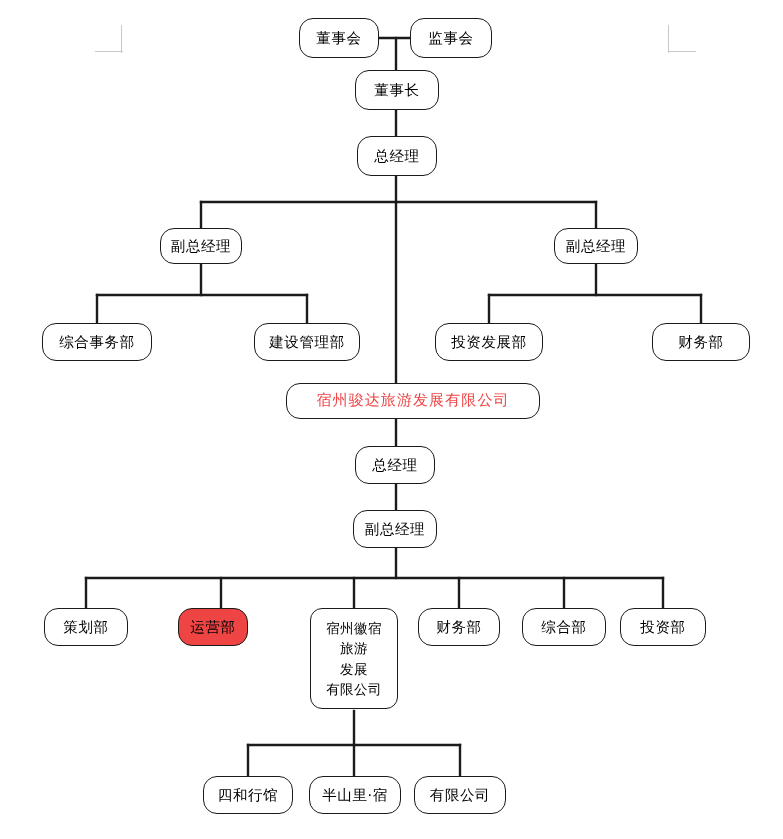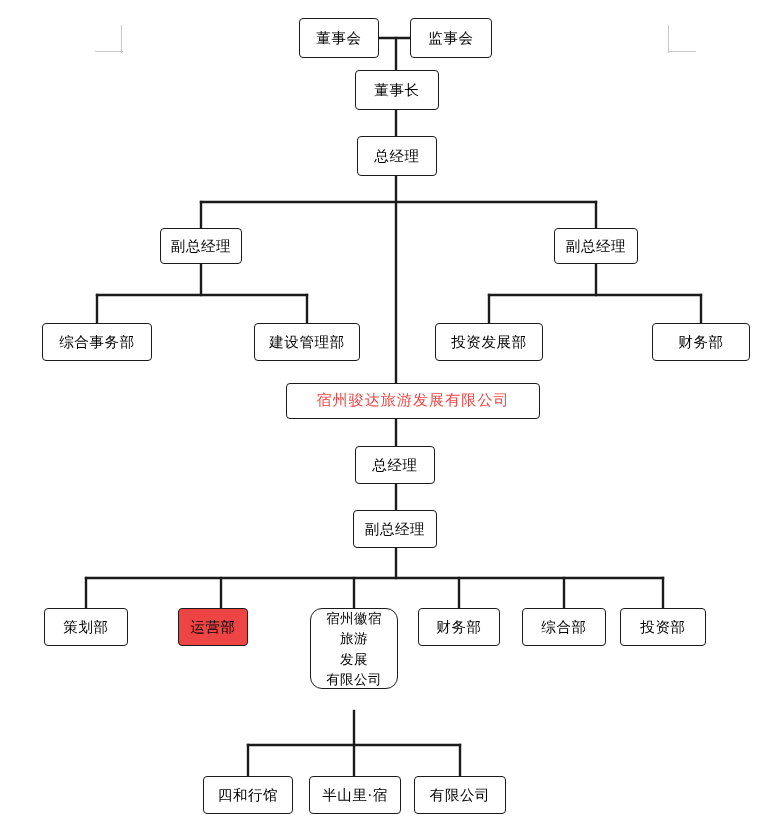--- a/index.html
+++ b/index.html
@@ -22,21 +22,21 @@
     position: absolute;
     left: 0;
     top: 0;
     width: 783px;
     height: 839px;
   }
   .node {
     position: absolute;
     box-sizing: border-box;
     border: 1.6px solid #1b1b1b;
-    border-radius: 4px;
+    border-radius: 14px;
     background: #ffffff;
     color: #000000;
     display: flex;
     align-items: center;
     justify-content: center;
     text-align: center;
     font-size: 14.5px;
     line-height: 1.42;
     letter-spacing: 0.6px;
     white-space: pre-line;
@@ -126,21 +126,21 @@
       <div class="node" style="left: 554px; top: 228px; width: 84px; height: 36px; border-color: rgb(27, 27, 27); background: rgb(255, 255, 255); color: rgb(0, 0, 0);">副总经理</div>
       <div class="node" style="left: 42px; top: 323px; width: 110px; height: 38px; border-color: rgb(27, 27, 27); background: rgb(255, 255, 255); color: rgb(0, 0, 0);">综合事务部</div>
       <div class="node" style="left: 254px; top: 323px; width: 106px; height: 38px; border-color: rgb(27, 27, 27); background: rgb(255, 255, 255); color: rgb(0, 0, 0);">建设管理部</div>
       <div class="node" style="left: 435px; top: 323px; width: 108px; height: 38px; border-color: rgb(27, 27, 27); background: rgb(255, 255, 255); color: rgb(0, 0, 0);">投资发展部</div>
       <div class="node" style="left: 652px; top: 323px; width: 98px; height: 38px; border-color: rgb(27, 27, 27); background: rgb(255, 255, 255); color: rgb(0, 0, 0);">财务部</div>
       <div class="node wide" style="left: 286px; top: 383px; width: 254px; height: 36px; border-color: rgb(27, 27, 27); background: rgb(255, 255, 255); color: #ef4444;">宿州骏达旅游发展有限公司</div>
       <div class="node" style="left: 355px; top: 446px; width: 80px; height: 38px; border-color: rgb(27, 27, 27); background: rgb(255, 255, 255); color: rgb(0, 0, 0);">总经理</div>
       <div class="node" style="left: 353px; top: 510px; width: 84px; height: 38px; border-color: rgb(27, 27, 27); background: rgb(255, 255, 255); color: rgb(0, 0, 0);">副总经理</div>
       <div class="node" style="left: 44px; top: 608px; width: 84px; height: 38px; border-color: rgb(27, 27, 27); background: rgb(255, 255, 255); color: rgb(0, 0, 0);">策划部</div>
       <div class="node" style="left: 178px; top: 608px; width: 70px; height: 38px; border-color: rgb(27, 27, 27); background: #ef4444; color: rgb(0, 0, 0);">运营部</div>
-      <div class="node tall" style="left: 310px; top: 608px; width: 88px; height: 81px; border-color: rgb(27, 27, 27); background: rgb(255, 255, 255); color: rgb(0, 0, 0);">宿州徽宿
+      <div class="node tall" style="left: 310px; top: 608px; width: 88px; height: 101px; border-color: rgb(27, 27, 27); background: rgb(255, 255, 255); color: rgb(0, 0, 0);">宿州徽宿
 旅游
 发展
 有限公司</div>
       <div class="node" style="left: 418px; top: 608px; width: 82px; height: 38px; border-color: rgb(27, 27, 27); background: rgb(255, 255, 255); color: rgb(0, 0, 0);">财务部</div>
       <div class="node" style="left: 522px; top: 608px; width: 84px; height: 38px; border-color: rgb(27, 27, 27); background: rgb(255, 255, 255); color: rgb(0, 0, 0);">综合部</div>
       <div class="node" style="left: 620px; top: 608px; width: 86px; height: 38px; border-color: rgb(27, 27, 27); background: rgb(255, 255, 255); color: rgb(0, 0, 0);">投资部</div>
       <div class="node" style="left: 203px; top: 776px; width: 90px; height: 38px; border-color: rgb(27, 27, 27); background: rgb(255, 255, 255); color: rgb(0, 0, 0);">四和行馆</div>
       <div class="node" style="left: 309px; top: 776px; width: 92px; height: 38px; border-color: rgb(27, 27, 27); background: rgb(255, 255, 255); color: rgb(0, 0, 0); text-align: center;">半山里·宿</div>
       <div class="node" style="left: 414px; top: 776px; width: 92px; height: 38px; border-color: rgb(27, 27, 27); background: rgb(255, 255, 255); color: rgb(0, 0, 0);">有限公司</div>
     </div>

